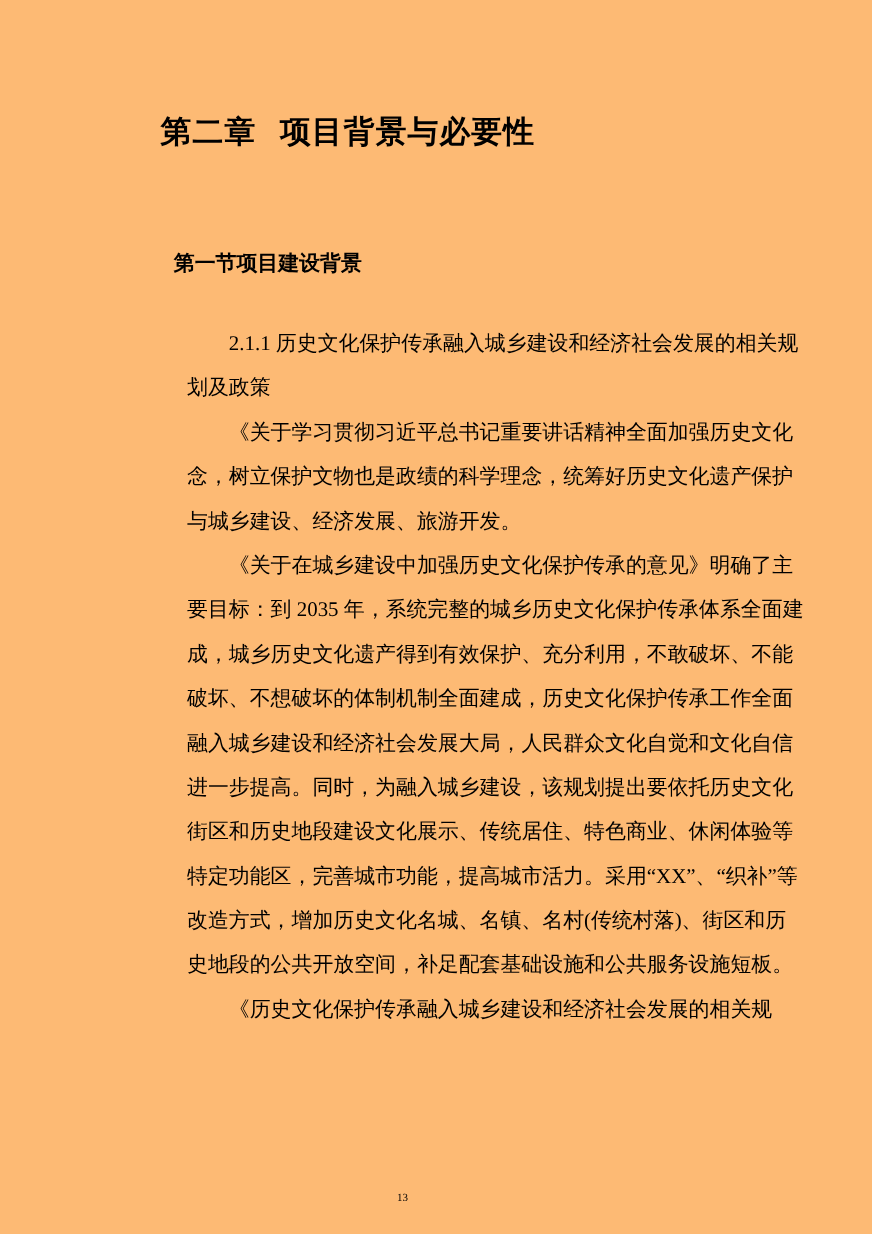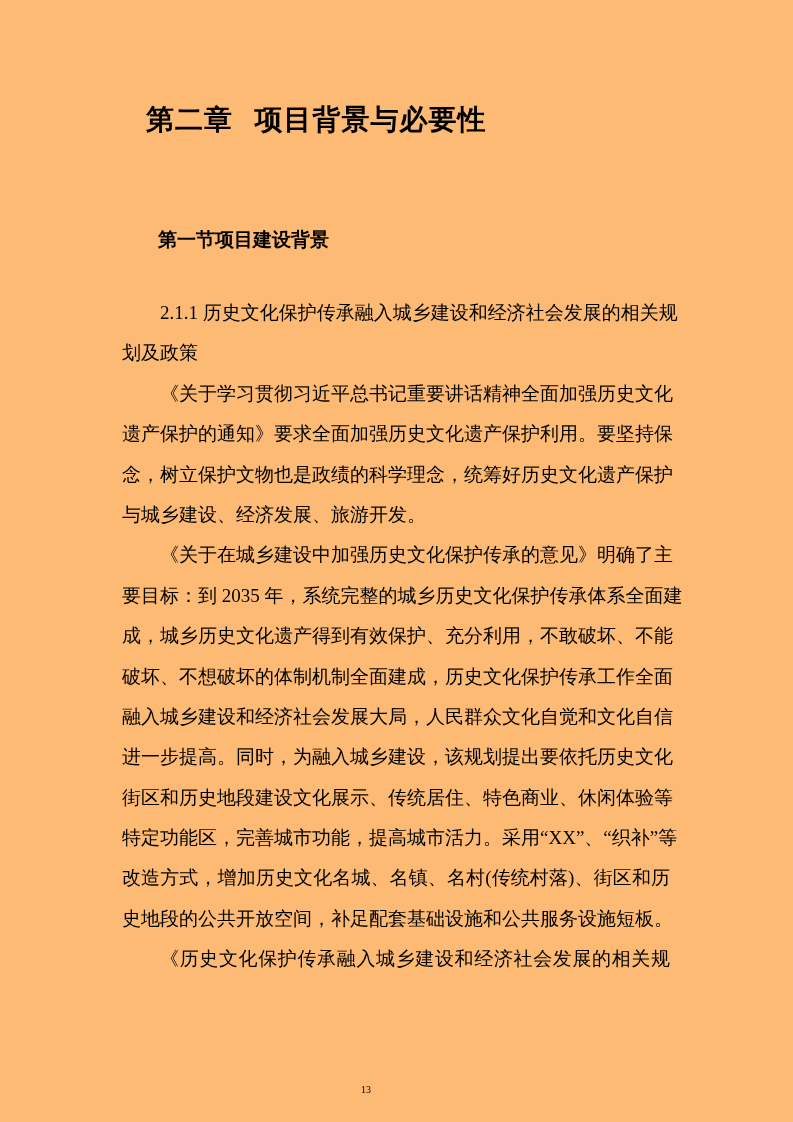--- a/index.html
+++ b/index.html
@@ -35,36 +35,37 @@
       font-family: "DejaVu Sans", "Liberation Sans", sans-serif;
     }
     .section-title {
       position: absolute;
       left: 158px;
       top: 225px;
       font-size: 19px;
       font-weight: bold;
       line-height: 30px;
       white-space: nowrap;
-      font-family: Liberation Sans, sans-serif;
+      font-family: Liberation Mono, monospace;
     }
     .body {
       position: absolute;
       left: 122px;
       top: 293px;
       width: 548px;
       font-size: 19px;
       line-height: 40.4px;
     }
     .line {
       display: block;
       height: 40.4px;
       white-space: nowrap;
       text-align: justify;
       text-align-last: justify;
+      margin-left: 48px;
     }
     .line.last {
       text-align-last: left;
     }
     .line.indent {
       padding-left: 38px;
     }
     .page-number {
       position: absolute;
       left: 0;
@@ -86,21 +87,20 @@
 
   <div class="body">
 
     <div>
       <span class="line indent">2.1.1 历史文化保护传承融入城乡建设和经济社会发展的相关规</span>
       <span class="line last">划及政策</span>
     </div>
 
     <div>
       <span class="line indent">《关于学习贯彻习近平总书记重要讲话精神全面加强历史文化</span>
-      <span class="line">遗产保护的通知》要求全面加强历史文化遗产保护利用。要坚持保</span>
       <span class="line">念，树立保护文物也是政绩的科学理念，统筹好历史文化遗产保护</span>
       <span class="line last">与城乡建设、经济发展、旅游开发。</span>
     </div>
 
     <div>
       <span class="line indent">《关于在城乡建设中加强历史文化保护传承的意见》明确了主</span>
       <span class="line">要目标：到 2035 年，系统完整的城乡历史文化保护传承体系全面建</span>
       <span class="line">成，城乡历史文化遗产得到有效保护、充分利用，不敢破坏、不能</span>
       <span class="line">破坏、不想破坏的体制机制全面建成，历史文化保护传承工作全面</span>
       <span class="line">融入城乡建设和经济社会发展大局，人民群众文化自觉和文化自信</span>

